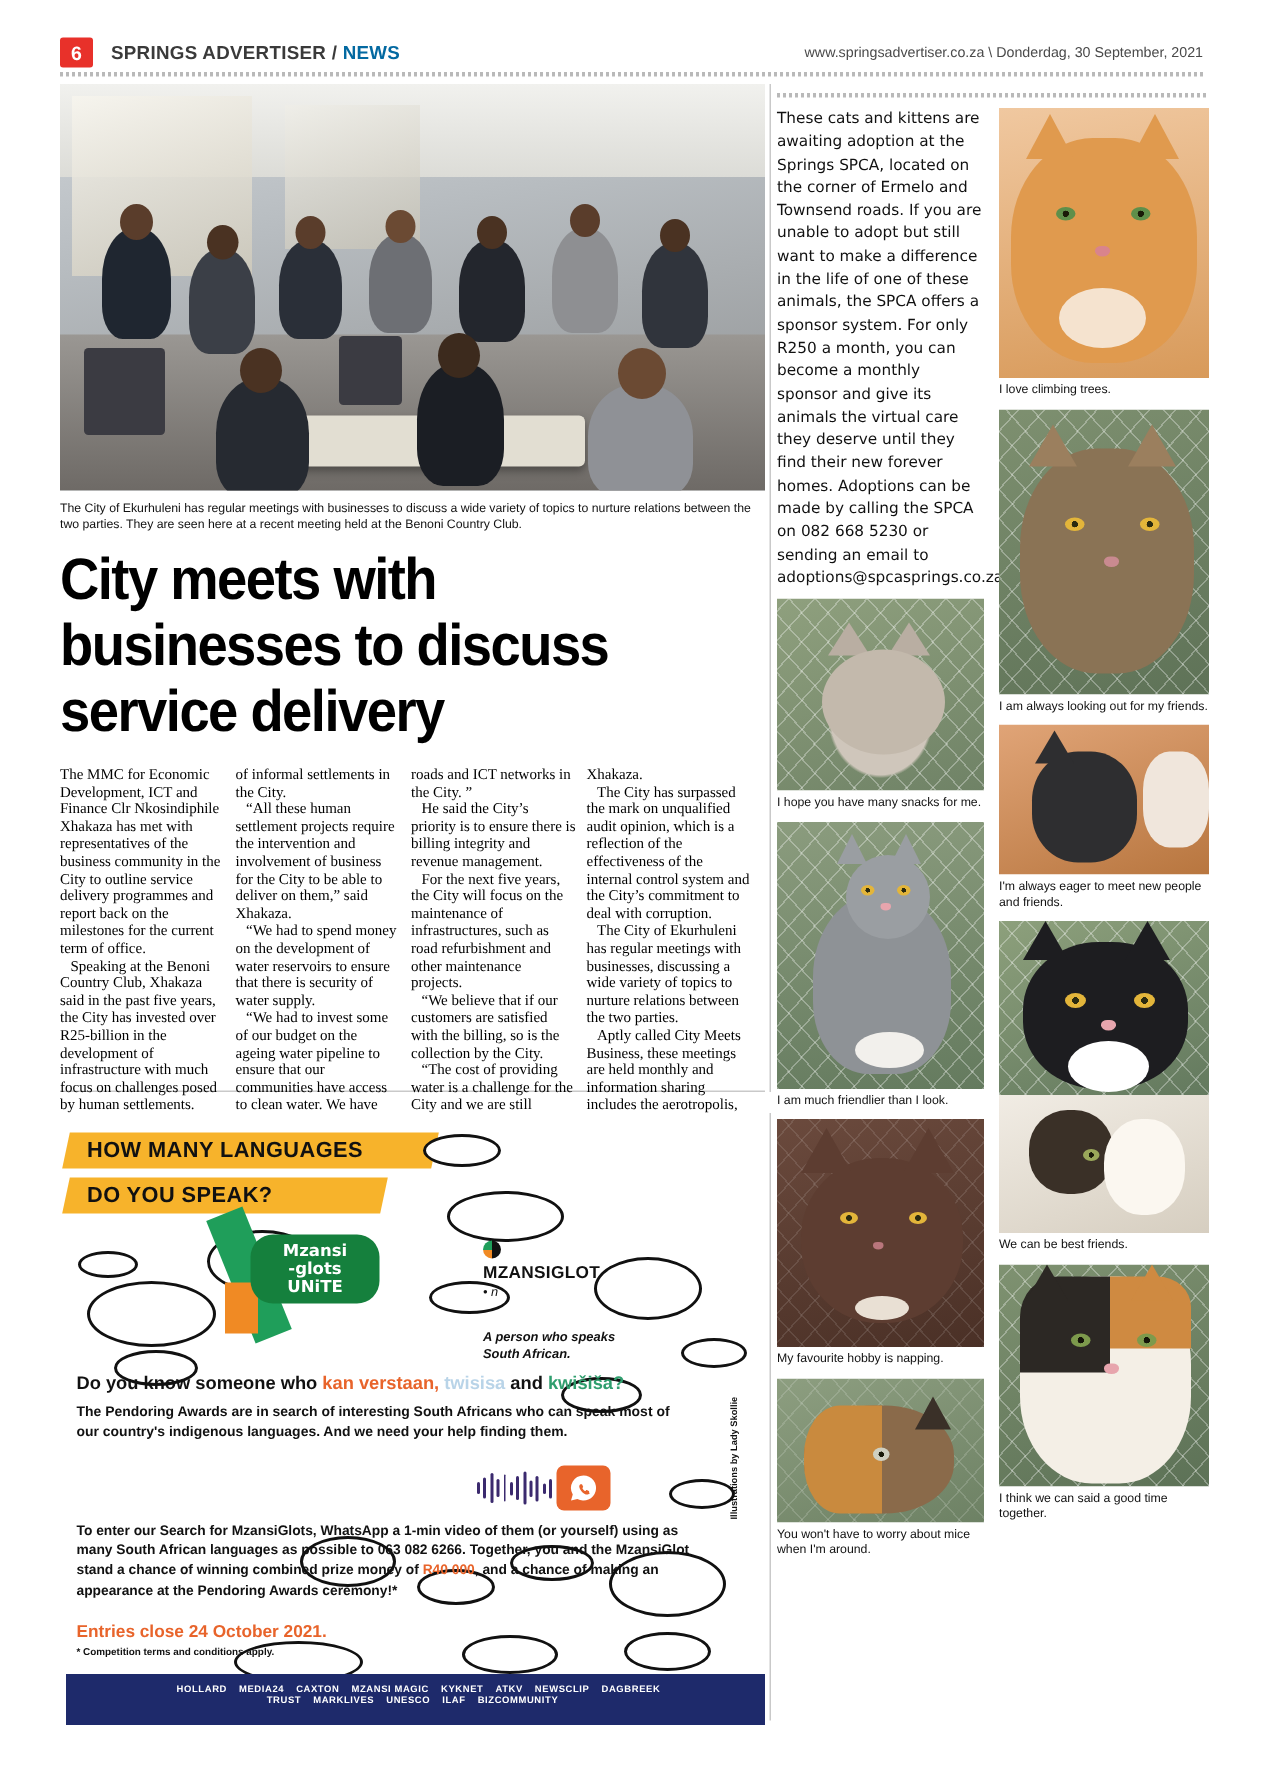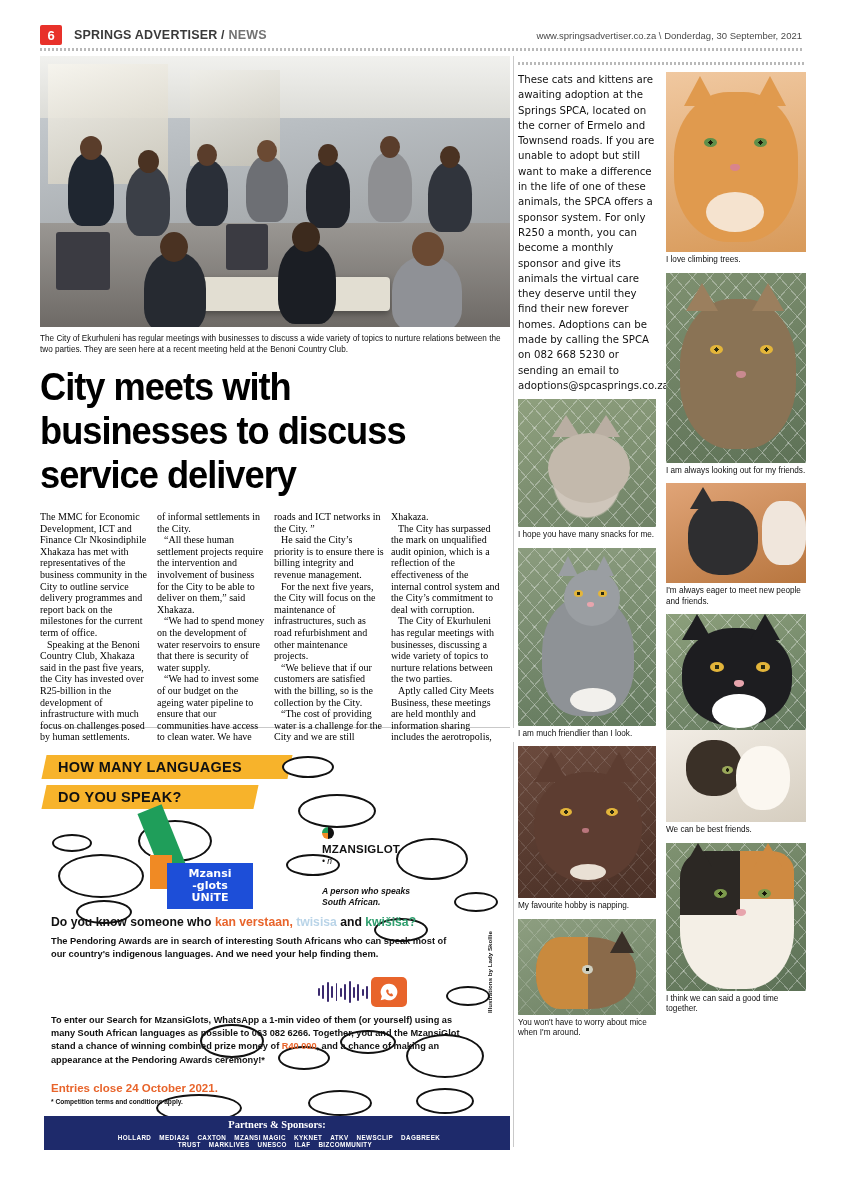--- a/index.html
+++ b/index.html
@@ -18,21 +18,21 @@
   }
   .page-num-box {
     width: 22px; height: 20px; background: #e8312a; color: #fff;
     font-size: 13px; font-weight: bold; display: flex;
     align-items: center; justify-content: center; border-radius: 2px;
   }
   .masthead-title {
     margin-left: 12px; font-size: 12.5px; font-weight: 600;
     color: #3a3a3a; letter-spacing: .2px;
   }
-  .masthead-title .sect { color: #737373; font-weight: bold; }
+  .masthead-title .sect { color: #0369a1; font-weight: bold; }
   .masthead-url {
     margin-left: auto; font-size: 9.5px; color: #4a4a4a;
   }
   .header-rule {
     position: absolute; left: 40px; top: 48px; width: 762px; height: 3px;
     background: repeating-linear-gradient(90deg,#b9b9b9 0 2px,#ffffff 2px 4px);
   }
 
   
   .main-col { position: absolute; left: 40px; top: 56px; width: 470px; }
@@ -164,24 +164,24 @@
     position:absolute; background:#f7b32b; height:24px;
     display:flex; align-items:center; padding-left:14px;
   }
   .ad-band span {
     font-weight:800; font-size:14.5px; color:#111; letter-spacing:.3px;
   }
   .band-skew { transform: skewX(-12deg); }
   .band-skew span { transform: skewX(12deg); display:inline-block; }
 
   .mz-logo {
-    position:absolute; left:167px; top:863px; width:86px; height:46px;
-    background:#1d4ed8; color:#fff; display:flex; flex-direction:column;
+    position:absolute; left:167px; top:823px; width:86px; height:46px;
+    background:#15803d; color:#fff; display:flex; flex-direction:column;
     align-items:center; justify-content:center; line-height:12px;
-    font-family:"DejaVu Sans", sans-serif; font-size:11px; font-weight:700;
+    font-family:"DejaVu Sans", sans-serif; font-size:11px; font-weight:700;border-radius:15px;
   }
   .mz-green {
     position:absolute; left:153px; top:806px; width:26px; height:88px;
     background:#1f9e5a; transform: rotate(-22deg); z-index:0;
   }
   .mz-orange {
     position:absolute; left:150px; top:855px; width:22px; height:34px;
     background:#f08a24; z-index:0;
   }
 
@@ -544,17 +544,16 @@
 
   <div class="ad-body">
     <span>To enter our Search for MzansiGlots, WhatsApp a 1-min video of them (or yourself) using as many South African languages as possible to 063 082 6266. Together, you and the MzansiGlot stand a chance of winning combined prize money of </span><span class="amt">R40 000</span><span>, and a chance of making an appearance at the Pendoring Awards ceremony!*</span>
   </div>
 
   <div class="ad-close">Entries close 24 October 2021.</div>
   <div class="ad-tc">* Competition terms and conditions apply.</div>
   <div class="ad-credit">Illustrations by Lady Skollie</div>
 
   <div class="sponsors">
-    <div class="sp-title">Partners &amp; Sponsors:</div>
     <div class="sp-list"><span>HOLLARD</span><span>MEDIA24</span><span>CAXTON</span><span>MZANSI MAGIC</span><span>KYKNET</span><span>ATKV</span><span>NEWSCLIP</span><span>DAGBREEK TRUST</span><span>MARKLIVES</span><span>UNESCO</span><span>ILAF</span><span>BIZCOMMUNITY</span></div>
   </div>
 
 </div>
 
 </body></html>

